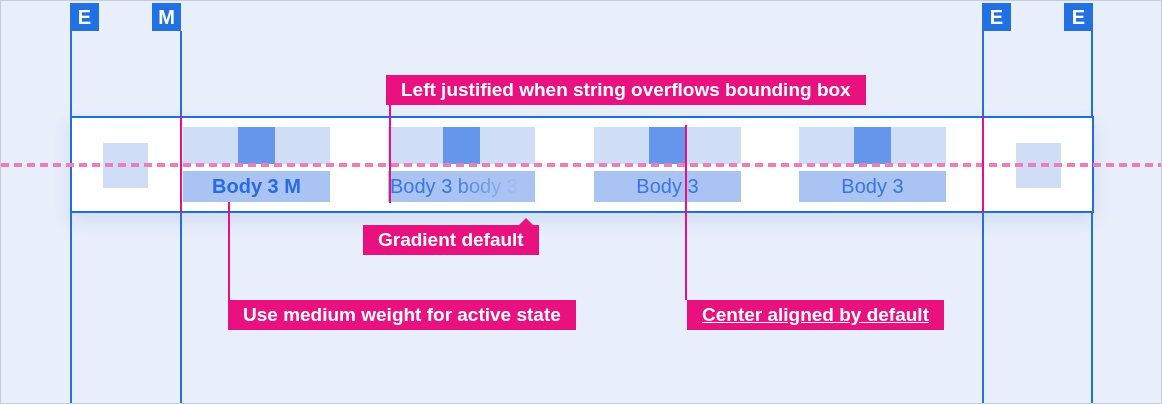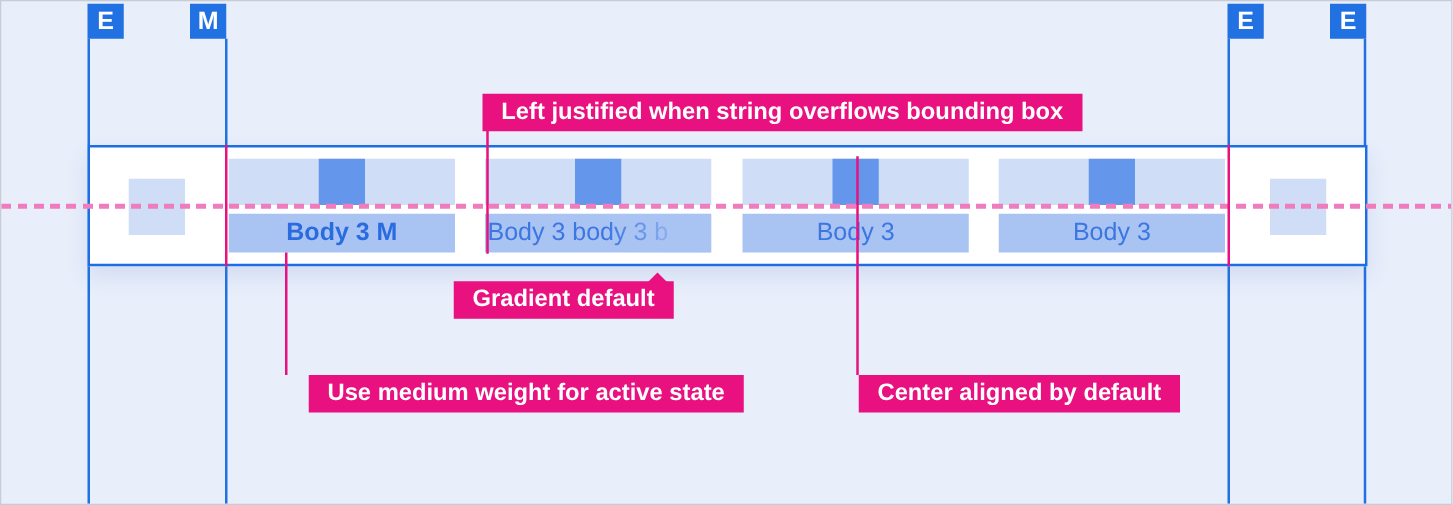--- a/index.html
+++ b/index.html
@@ -20,21 +20,21 @@
   .b-1{left:69px;} .b-2{left:151px;} .b-3{left:981px;} .b-4{left:1063px;}
   
   .tabbar{
     position:absolute;left:69px;top:115px;width:1024px;height:97px;background:#ffffff;
     border:2px solid #1e6ee3;box-sizing:border-box;z-index:2;
     box-shadow:0 8px 16px rgba(80,110,200,0.14);
   }
   .spacer-square{position:absolute;top:142px;width:45px;height:45px;background:#cfddf7;z-index:3;}
   .sq-left{left:102px;} .sq-right{left:1015px;}
   
-  .tab{position:absolute;top:126px;width:181px;z-index:3;}
+  .tab{position:absolute;top:126px;width:147px;z-index:3;}
   .tab-1{left:182px;} .tab-2{left:387px;} .tab-3{left:593px;} .tab-4{left:798px;}
   .icon-row{height:37px;background:#cfddf7;display:flex;align-items:center;justify-content:center;}
   .tab-icon{width:37px;height:37px;background:#6497eb;}
   .row-gap{height:7px;}
   .label-row{
     position:relative;height:31px;background:#a9c3f3;overflow:hidden;
     font-size:20px;line-height:31px;text-align:center;color:#3b76e1;white-space:nowrap;
   }
   .tab-1 .label-row{font-weight:bold;color:#2a6ce0;}
   .tab-2 .label-row{text-align:left;padding-left:2px;}
@@ -55,22 +55,22 @@
   .pl-medium{left:227px;top:201px;height:98px;}
   .pl-center{left:684px;top:124px;height:175px;}
   
   .callout{
     position:absolute;height:30px;background:#e8117f;color:#ffffff;
     font-size:19px;font-weight:bold;line-height:30px;padding:0 15px;
     white-space:nowrap;z-index:6;
   }
   .co-leftjust{left:365px;top:74px;margin-left:20px;}
   .co-gradient{left:362px;top:224px;}
-  .co-medium{left:227px;top:299px;margin-left:19px;}
-  .co-center{left:686px;top:299px;}
+  .co-medium{left:227px;top:299px;}
+  .co-center{left:686px;top:299px;text-decoration:underline;}
   .caret-up{
     position:absolute;top:-7px;right:5px;width:0;height:0;
     border-left:8px solid transparent;border-right:8px solid transparent;
     border-bottom:8px solid #e8117f;
   }
 </style>
 </head>
 <body>
 
 <div class="stage">

